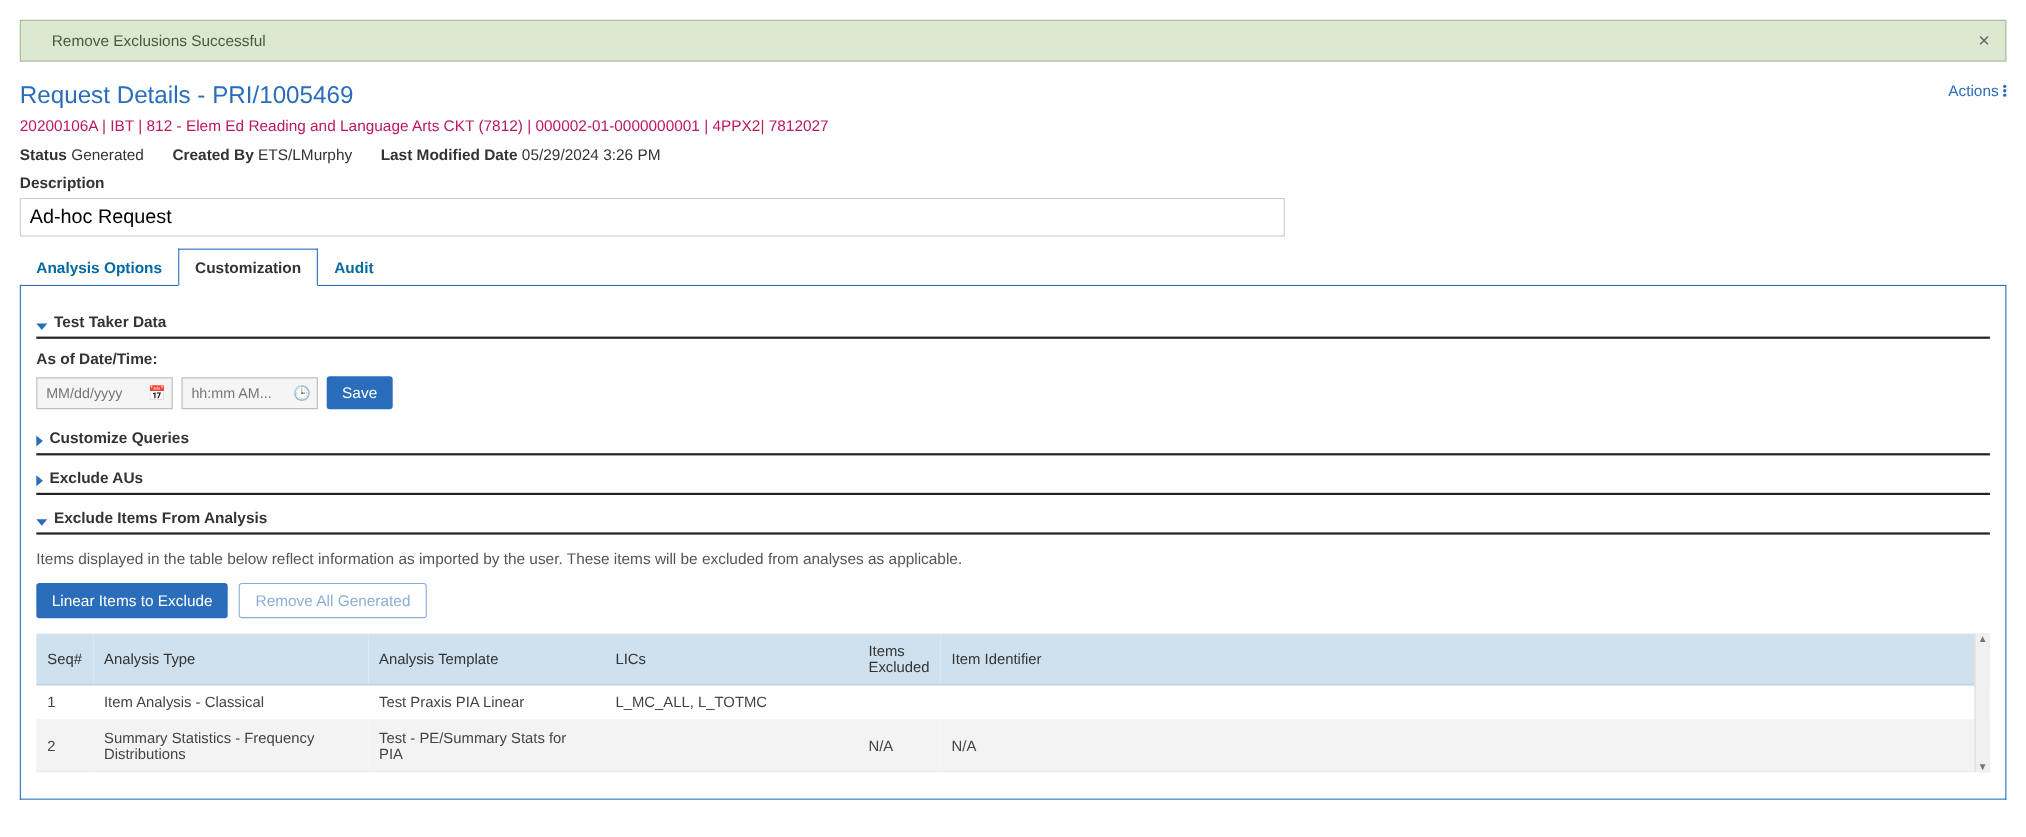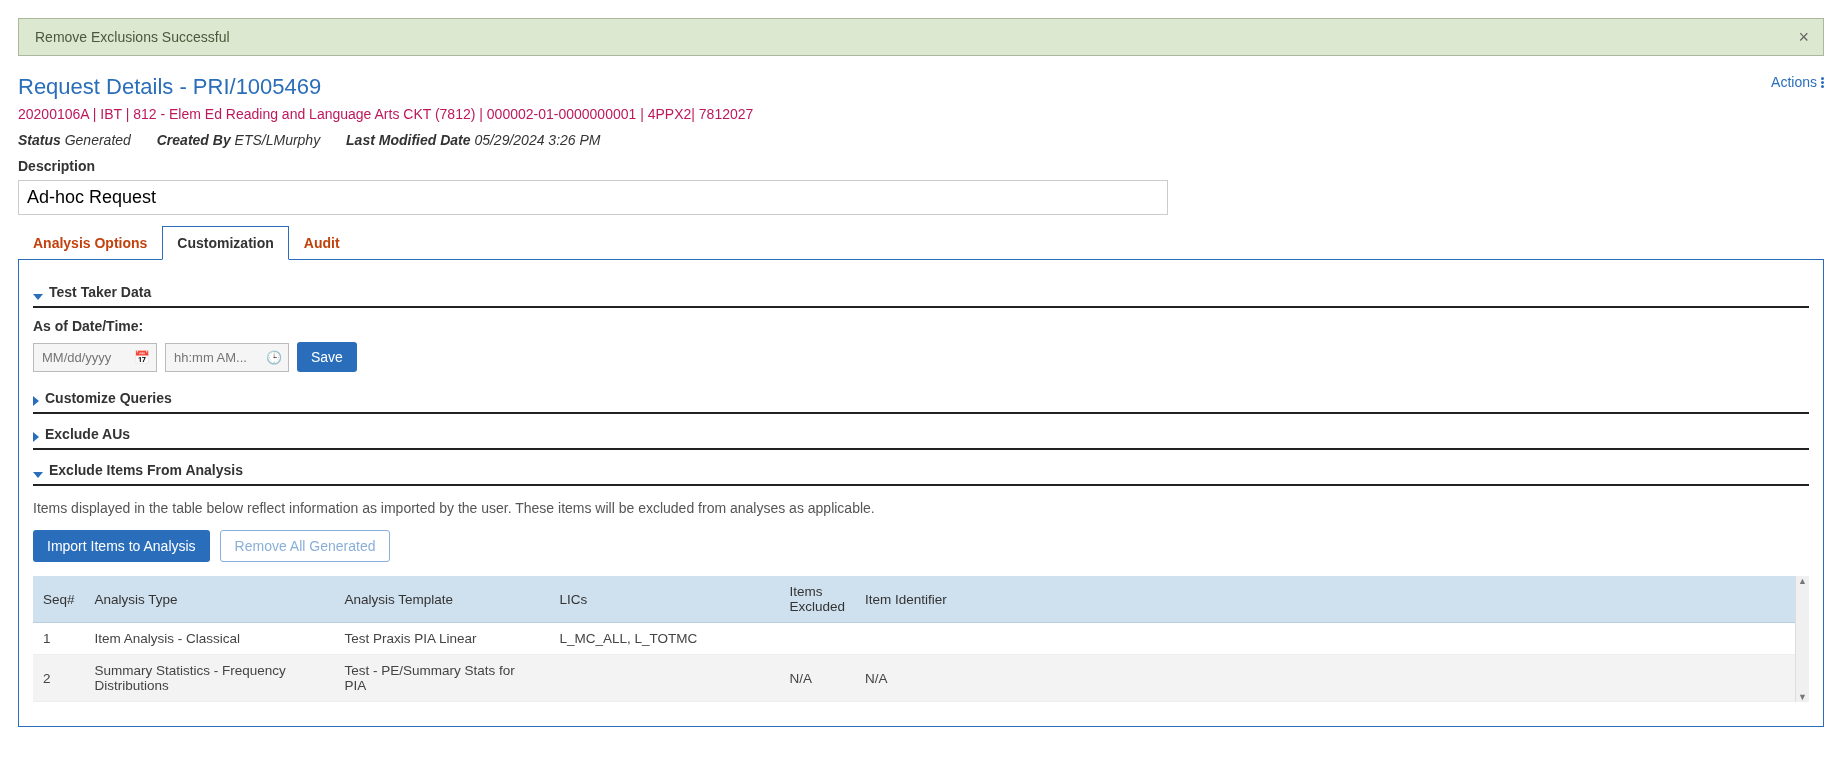--- a/index.html
+++ b/index.html
@@ -10,21 +10,21 @@
     font-size: 14px;
     color: #333;
     background: #fff;
   }
   .page {
     padding: 18px;
   }
   .alert {
     background: #dce8cf;
     border: 1px solid #aab89b;
-    padding: 10px 16px;
+    padding: 10px 28px;
     color: #4a5a3c;
     position: relative;
     margin-bottom: 18px;
   }
   .alert .close {
     position: absolute;
     right: 14px;
     top: 8px;
     color: #666;
     cursor: pointer;
@@ -49,21 +49,20 @@
     gap: 4px;
     font-size: 14px;
   }
   .sub-line {
     color: #be185d;
     font-size: 14px;
     margin-bottom: 10px;
   }
   .meta-row {
     margin-bottom: 10px;
-    font-style: italic;
   }
   .meta-row .label {
     font-weight: 600;
   }
   .meta-row .value {
     margin-right: 22px;
   }
   .desc-label {
     font-weight: 600;
     margin-bottom: 6px;
@@ -77,21 +76,21 @@
     margin-bottom: 10px;
   }
   .tabs {
     display: flex;
     border-bottom: 1px solid #2a6ebb;
   }
   .tab {
     padding: 8px 14px;
     border: 1px solid transparent;
     border-bottom: none;
-    color: #c2410c;
+    color: #0369a1;
     font-weight: 600;
     cursor: pointer;
     background: #eef3f7;
     margin-right: 0;
     position: relative;
     top: 1px;
   }
   .tab.active {
     background: #fff;
     border: 1px solid #2a6ebb;
@@ -290,21 +289,21 @@
       <span>Exclude AUs</span>
     </div>
 
     <div class="section-header">
       <span class="chev down"></span>
       <span>Exclude Items From Analysis</span>
     </div>
     <div class="section-body">
       <div class="hint">Items displayed in the table below reflect information as imported by the user. These items will be excluded from analyses as applicable.</div>
       <div class="btn-row">
-        <button class="btn btn-primary">Import Items to Analysis</button>
+        <button class="btn btn-primary">Linear Items to Exclude</button>
         <button class="btn btn-outline btn-disabled">Remove All Generated</button>
       </div>
 
       <div class="table-wrap">
         <table class="grid">
           <colgroup>
             <col style="width:50px">
             <col style="width:250px">
             <col style="width:215px">
             <col style="width:230px">

